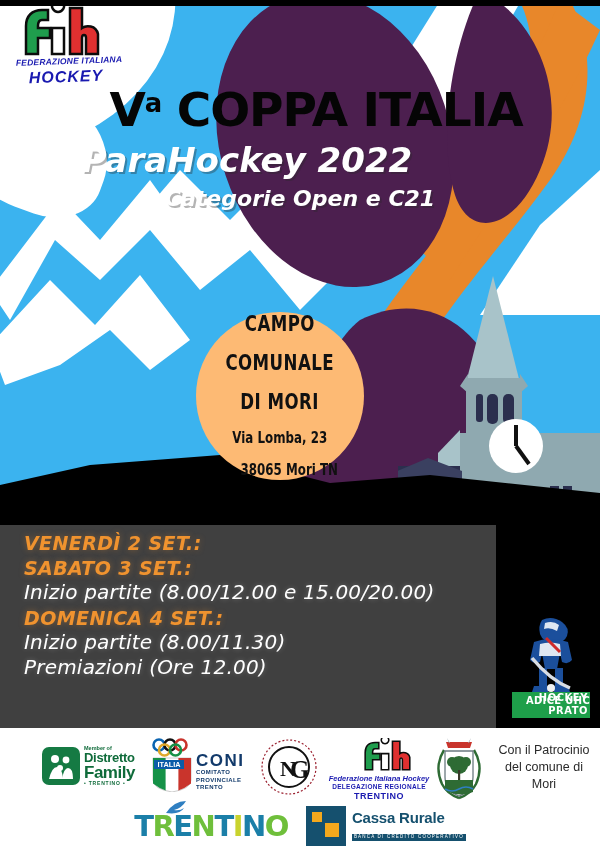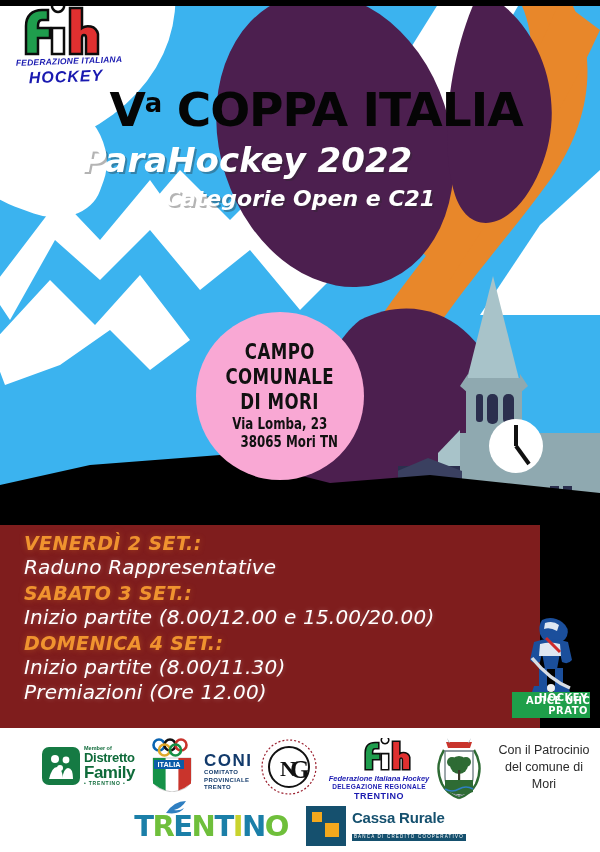--- a/index.html
+++ b/index.html
@@ -28,21 +28,21 @@
 
   
   .church{position:absolute;left:398px;top:268px;width:202px;height:260px;}
 
   
   .hills{position:absolute;left:0;top:455px;width:600px;height:95px;}
 
   
   .venue{
     position:absolute;left:196px;top:312px;width:168px;height:168px;border-radius:50%;
-    background:#f9a8d4;display:flex;flex-direction:column;align-items:center;justify-content:center;
+    background:#fdba74;display:flex;flex-direction:column;align-items:center;justify-content:space-between;
     text-align:center;color:#111;z-index:12;
   }
   .venue .vl{
     font-family:"DejaVu Sans Condensed","Liberation Sans Narrow","Liberation Sans",sans-serif;
     font-weight:bold;font-size:21px;letter-spacing:.5px;line-height:1.18;
     transform:scaleX(.88);white-space:nowrap;
   }
   .venue .va{
     font-family:"DejaVu Sans Condensed","Liberation Sans Narrow","Liberation Sans",sans-serif;
     font-weight:bold;font-size:15.5px;line-height:1.2;transform:scaleX(.85);white-space:nowrap;
@@ -74,21 +74,21 @@
     text-shadow:2px 2px 0 rgba(40,40,40,.35);
   }
   .title-sub2{
     position:absolute;left:0;top:186px;width:600px;text-align:center;z-index:25;
     font-family:"DejaVu Sans","Liberation Sans",sans-serif;
     font-weight:bold;font-style:italic;font-size:22px;color:#fff;
     text-shadow:2px 2px 0 rgba(40,40,40,.35);
   }
 
   
-  .schedule{position:absolute;left:0;top:525px;width:540px;height:203px;background:#7f1d1d;z-index:20;}
+  .schedule{position:absolute;left:0;top:525px;width:496px;height:203px;background:#404040;z-index:20;}
   .sc-inner{position:absolute;left:24px;top:4px;width:470px;}
   .sc-head{
     font-family:"DejaVu Sans","Liberation Sans",sans-serif;
     font-weight:bold;font-style:italic;font-size:19px;color:#f0932f;
     letter-spacing:.4px;margin-top:3px;text-shadow:0 0 6px rgba(240,147,47,.35);
   }
   .sc-line{
     font-family:"DejaVu Sans","Liberation Sans",sans-serif;
     font-style:italic;font-size:20px;color:#fff;letter-spacing:.2px;margin-top:1px;
     text-shadow:0 0 5px rgba(255,255,255,.25);
@@ -111,21 +111,21 @@
          display:flex;align-items:center;justify-content:center;gap:18px;}
 
   .logo-df{position:absolute;left:42px;top:10px;width:108px;height:48px;display:flex;align-items:center;gap:4px;}
   .df-txt{line-height:1;}
   .df-m{font-size:5.5px;color:#0f6b3a;font-weight:bold;}
   .df-d{font-size:13px;color:#0f6b3a;font-weight:bold;letter-spacing:-.3px;}
   .df-f{font-size:17px;color:#0f6b3a;font-weight:bold;letter-spacing:-.5px;}
   .df-t{font-size:5px;color:#0f6b3a;font-weight:bold;letter-spacing:.8px;}
 
   .logo-coni{position:absolute;left:148px;top:6px;width:120px;height:58px;}
-  .coni-txt{position:absolute;left:56px;top:14px;line-height:1;}
+  .coni-txt{position:absolute;left:48px;top:14px;line-height:1;}
   .coni-n{font-size:17px;font-weight:bold;color:#123a6b;letter-spacing:1.5px;}
   .coni-s{font-size:6px;color:#123a6b;font-weight:bold;line-height:1.25;letter-spacing:.4px;}
 
   .logo-ng{position:absolute;left:258px;top:6px;width:66px;height:60px;}
   .logo-fihd{position:absolute;left:324px;top:6px;width:110px;height:60px;}
   .fihd-t1{position:absolute;left:0;top:36px;width:110px;text-align:center;font-size:7.5px;font-weight:bold;color:#1a1ab0;font-style:italic;}
   .fihd-t2{position:absolute;left:0;top:45px;width:110px;text-align:center;font-size:6.5px;font-weight:bold;color:#1a1ab0;letter-spacing:.3px;}
   .fihd-t3{position:absolute;left:0;top:53px;width:110px;text-align:center;font-size:9px;font-weight:bold;color:#1a1ab0;letter-spacing:.5px;}
 
   .logo-mori{position:absolute;left:428px;top:2px;width:62px;height:66px;}
@@ -244,21 +244,20 @@
     <div class="vl">CAMPO</div>
     <div class="vl">COMUNALE</div>
     <div class="vl">DI MORI</div>
     <div class="va">Via Lomba, 23</div>
     <div class="va second">38065 Mori TN</div>
   </div>
 
   <div class="schedule">
     <div class="sc-inner">
       <div class="sc-head">VENERDÌ 2 SET.:</div>
-      <div class="sc-line">Raduno Rappresentative</div>
       <div class="sc-head">SABATO 3 SET.:</div>
       <div class="sc-line">Inizio partite (8.00/12.00 e 15.00/20.00)</div>
       <div class="sc-head">DOMENICA 4 SET.:</div>
       <div class="sc-line">Inizio partite (8.00/11.30)</div>
       <div class="sc-line">Premiazioni (Ore 12.00)</div>
     </div>
   </div>
 
   <div class="club">
     <svg width="78" height="82" viewBox="0 0 78 82">

